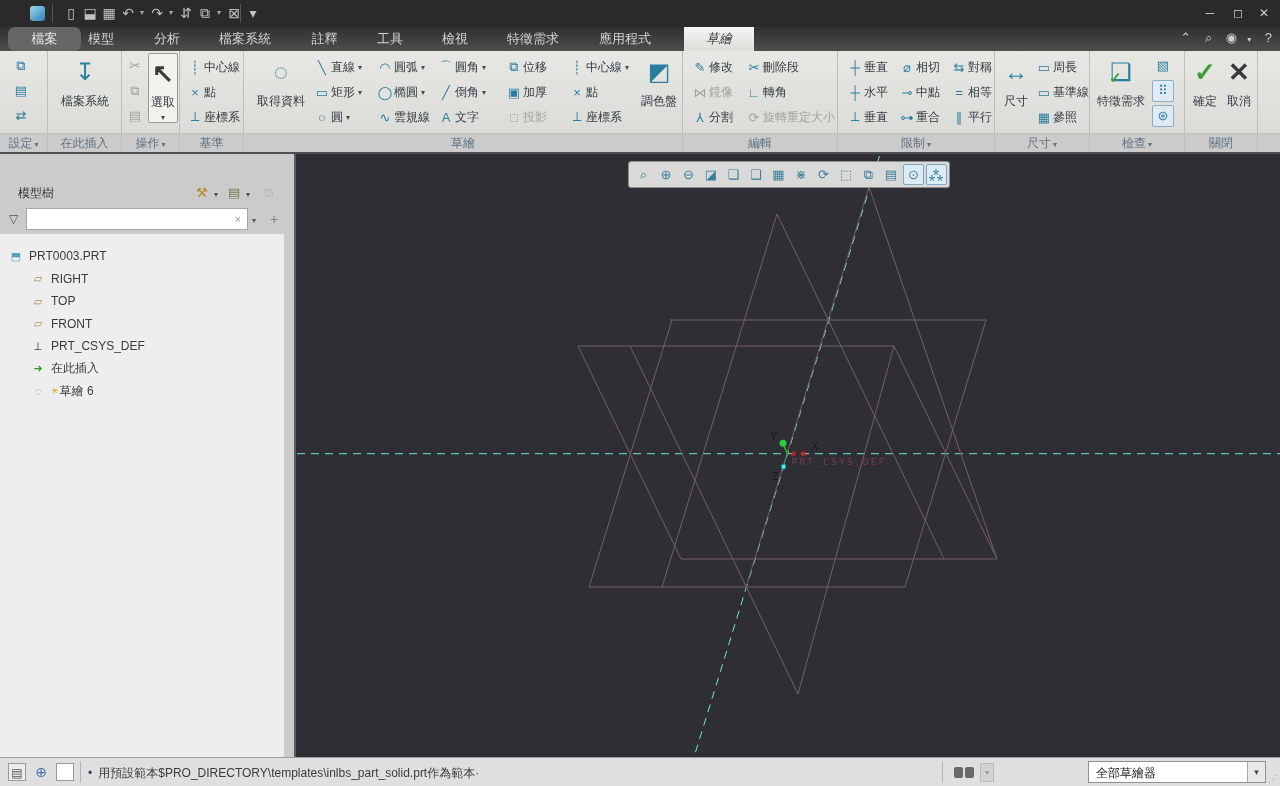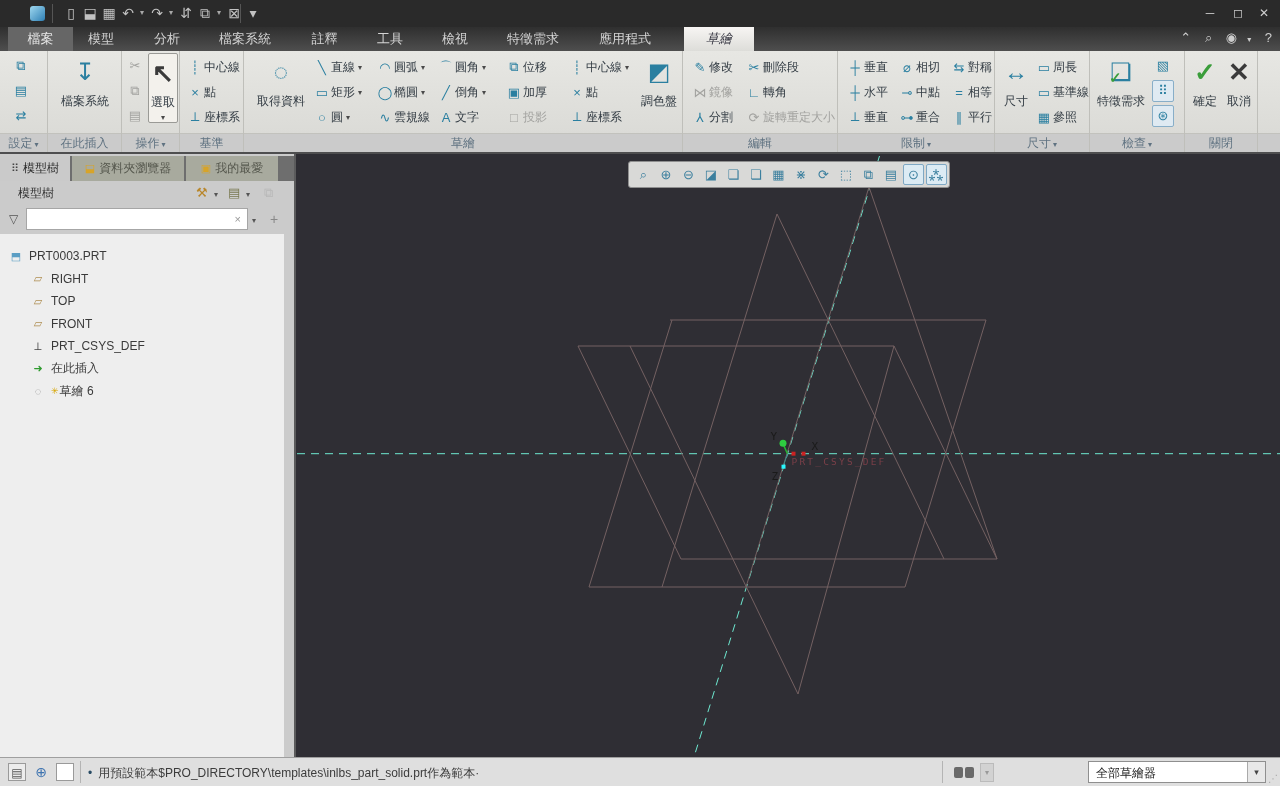--- a/index.html
+++ b/index.html
@@ -113,21 +113,21 @@
         <span class="qbtn" style="left: 225px; width: 18px;">⊠</span>
         <span class="qbtn" style="left: 244px; width: 18px;">▾</span>
       </div>
     <div class="winbtn" style="right:56px">─</div>
     <div class="winbtn" style="right:28px">◻</div>
     <div class="winbtn" style="right:2px">✕</div>
   </div>
 
   <div id="tabrow">
     <div id="tabs">
-        <div class="tab file" style="left: 8px; width: 65px;">檔案</div>
+        <div class="tab file" style="left: 8px; width: 73px; border-radius: 7px;">檔案</div>
         <div class="tab" style="left: 68px; width: 66px;">模型</div>
         <div class="tab" style="left: 137px; width: 60px;">分析</div>
         <div class="tab" style="left: 200px; width: 90px;">檔案系統</div>
         <div class="tab" style="left: 293px; width: 63px;">註釋</div>
         <div class="tab" style="left: 359px; width: 62px;">工具</div>
         <div class="tab" style="left: 424px; width: 62px;">檢視</div>
         <div class="tab" style="left: 489px; width: 88px;">特徵需求</div>
         <div class="tab" style="left: 580px; width: 90px;">應用程式</div>
         <div class="tab active" style="left: 684px; width: 70px;">草繪</div>
       </div>
@@ -364,25 +364,20 @@
           <div class="rbig" style="left: 38px; width: 32px;">
             <span class="bicon dark">✕</span>
             <span class="blabel">取消</span>
           </div>
         </div>
       </div>
     <div id="ribbonbottom"></div>
   </div>
 
   <div id="leftpanel">
-    <div id="ptabs">
-        <div class="ptab active" style="left: 0px; width: 70px;"><span class="picon" style="color: rgb(68, 68, 68);">⠿</span><span>模型樹</span></div>
-        <div class="ptab" style="left: 72px; width: 112px;"><span class="picon" style="color: rgb(215, 164, 41);">⬓</span><span>資料夾瀏覽器</span></div>
-        <div class="ptab" style="left: 186px; width: 92px;"><span class="picon" style="color: rgb(215, 164, 41);">▣</span><span>我的最愛</span></div>
-      </div>
     <div id="pheader">
       <span class="ptitle">模型樹</span>
       <span class="hicon" style="left:196px">⚒</span>
       <span class="hdd" style="left:214px">▾</span>
       <span class="hicon" style="left:228px;color:#7a7a52">▤</span>
       <span class="hdd" style="left:246px">▾</span>
       <span class="hicon" style="left:264px;color:#b8b8b8">⧉</span>
     </div>
     <div id="pfilter">
       <span id="funnel">▽</span>

